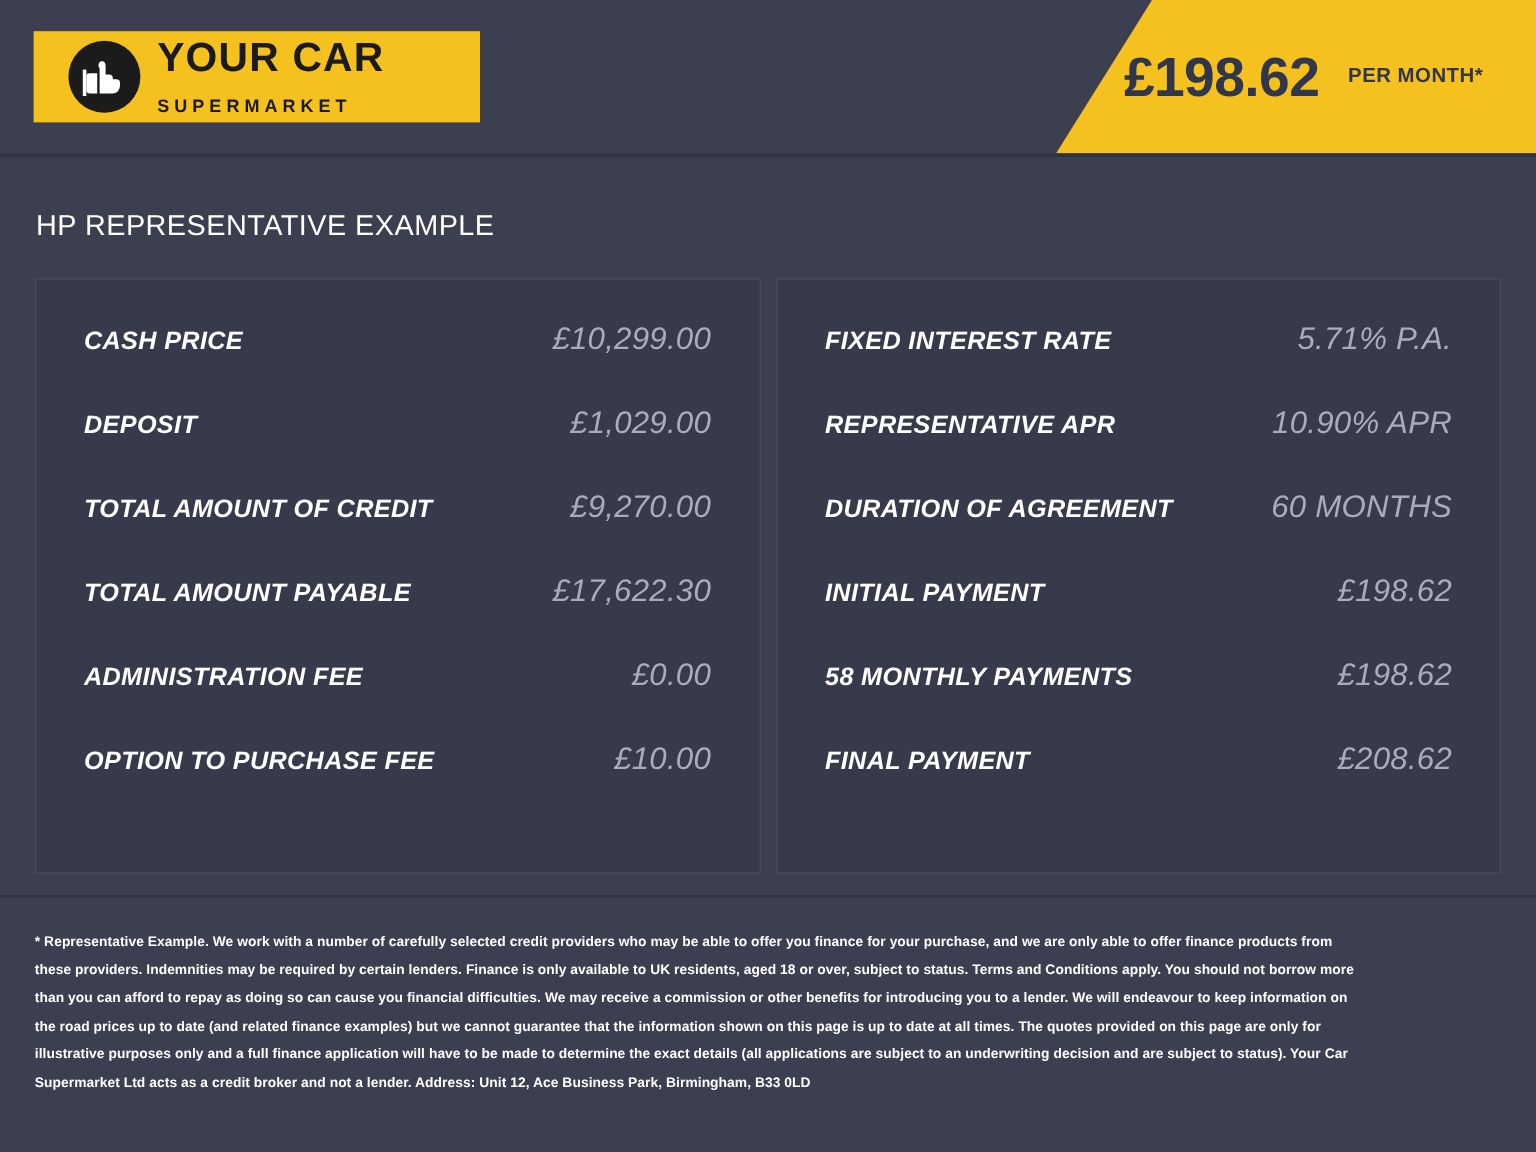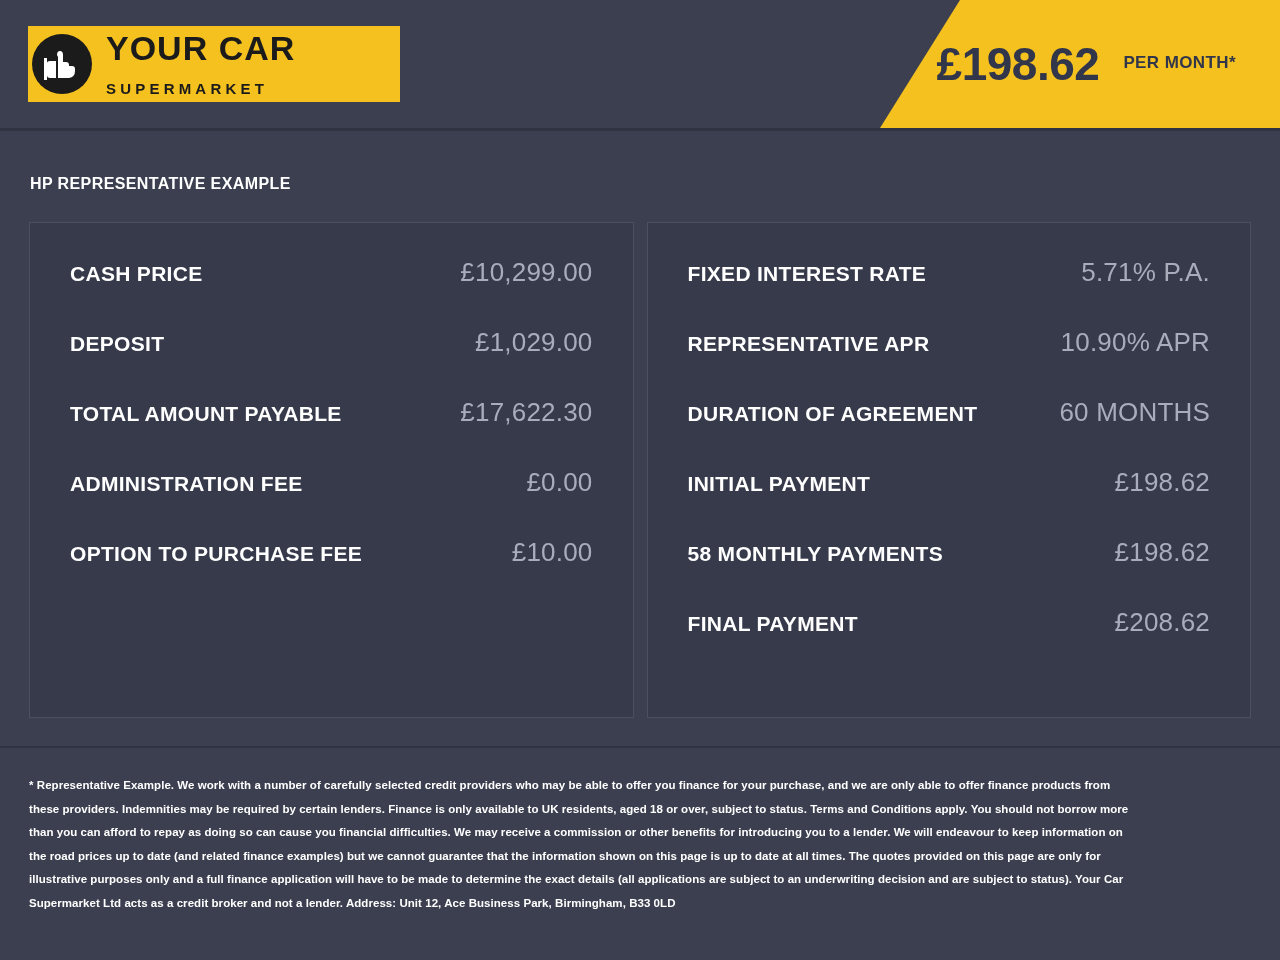--- a/index.html
+++ b/index.html
@@ -26,21 +26,21 @@
   }
   .logo-box {
     position: absolute;
     left: 28px;
     top: 26px;
     width: 372px;
     height: 76px;
     background: #f5c11e;
     display: flex;
     align-items: center;
-    padding-left: 4px;
+    padding-left: 29px;
   }
   .logo-emblem {
     width: 60px;
     height: 60px;
     border-radius: 50%;
     background: #1b1b1b;
     position: relative;
     flex: 0 0 auto;
     overflow: hidden;
   }
@@ -103,31 +103,32 @@
 
   .header-rule {
     height: 3px;
     background: #2f3342;
     width: 100%;
   }
 
   
   .title {
     margin: 44px 0 0 30px;
-    font-size: 16px;
-    font-weight: bold;
+    font-size: 24px;
+    font-weight: normal;
     color: #ffffff;
     letter-spacing: 0.4px;
   }
 
   
   .panels {
     display: flex;
     gap: 13px;
     margin: 29px 29px 0 29px;
+    font-style: italic;
   }
   .panel {
     flex: 1 1 0;
     background: #363a4b;
     border: 1px solid #4a4f62;
     padding: 34px 40px 40px 40px;
   }
   .row {
     display: flex;
     align-items: baseline;
@@ -205,20 +206,24 @@
     <div class="panel">
       <div class="row">
         <span class="row-label">CASH PRICE</span>
         <span class="row-value">£10,299.00</span>
       </div>
       <div class="row">
         <span class="row-label">DEPOSIT</span>
         <span class="row-value">£1,029.00</span>
       </div>
       <div class="row">
+        <span class="row-label">TOTAL AMOUNT OF CREDIT</span>
+        <span class="row-value">£9,270.00</span>
+      </div>
+      <div class="row">
         <span class="row-label">TOTAL AMOUNT PAYABLE</span>
         <span class="row-value">£17,622.30</span>
       </div>
       <div class="row">
         <span class="row-label">ADMINISTRATION FEE</span>
         <span class="row-value">£0.00</span>
       </div>
       <div class="row">
         <span class="row-label">OPTION TO PURCHASE FEE</span>
         <span class="row-value">£10.00</span>

